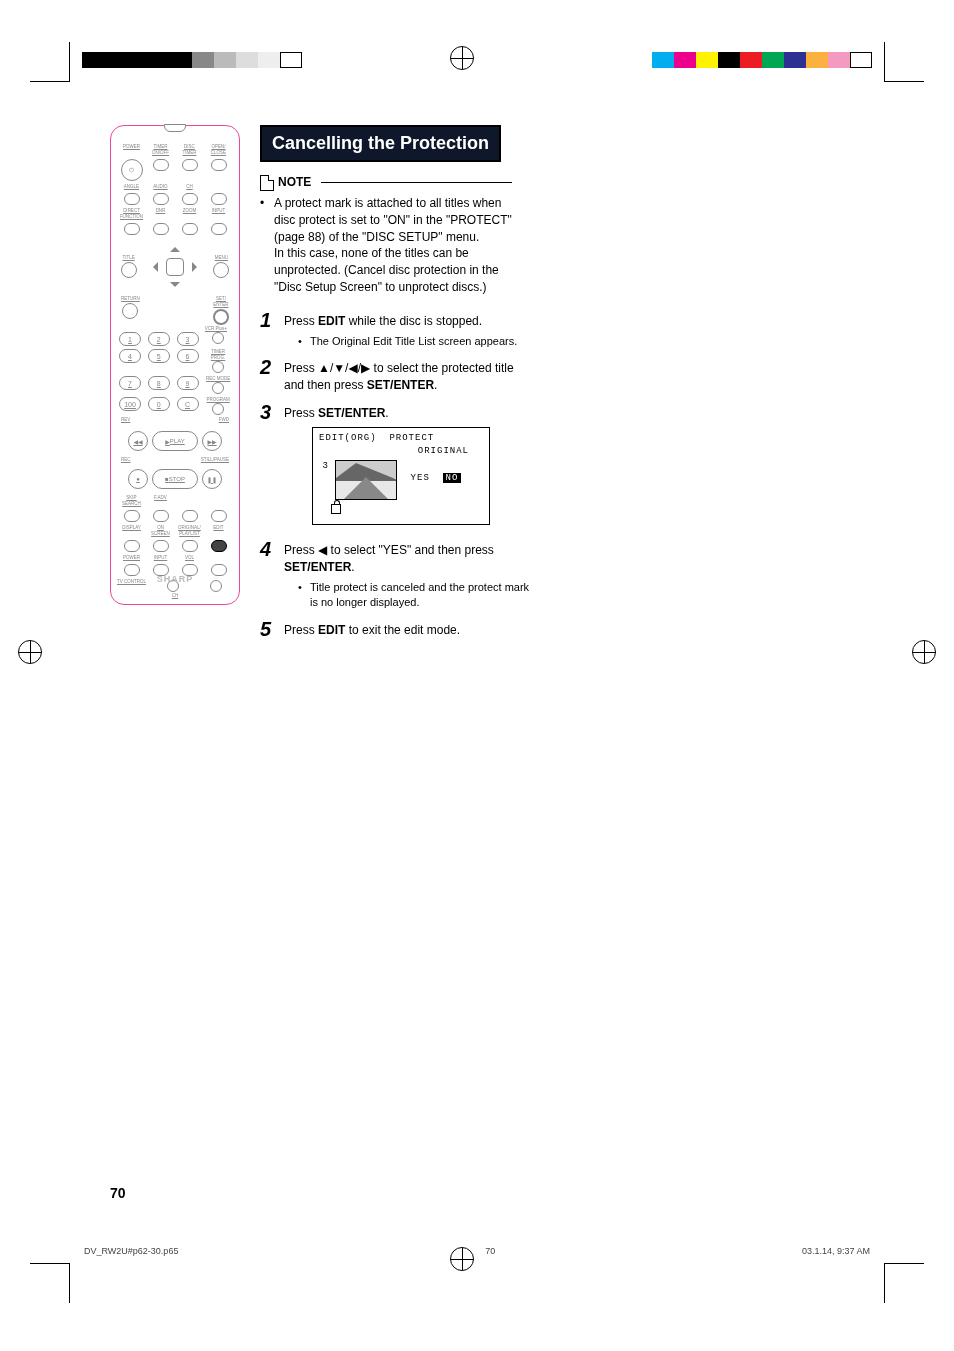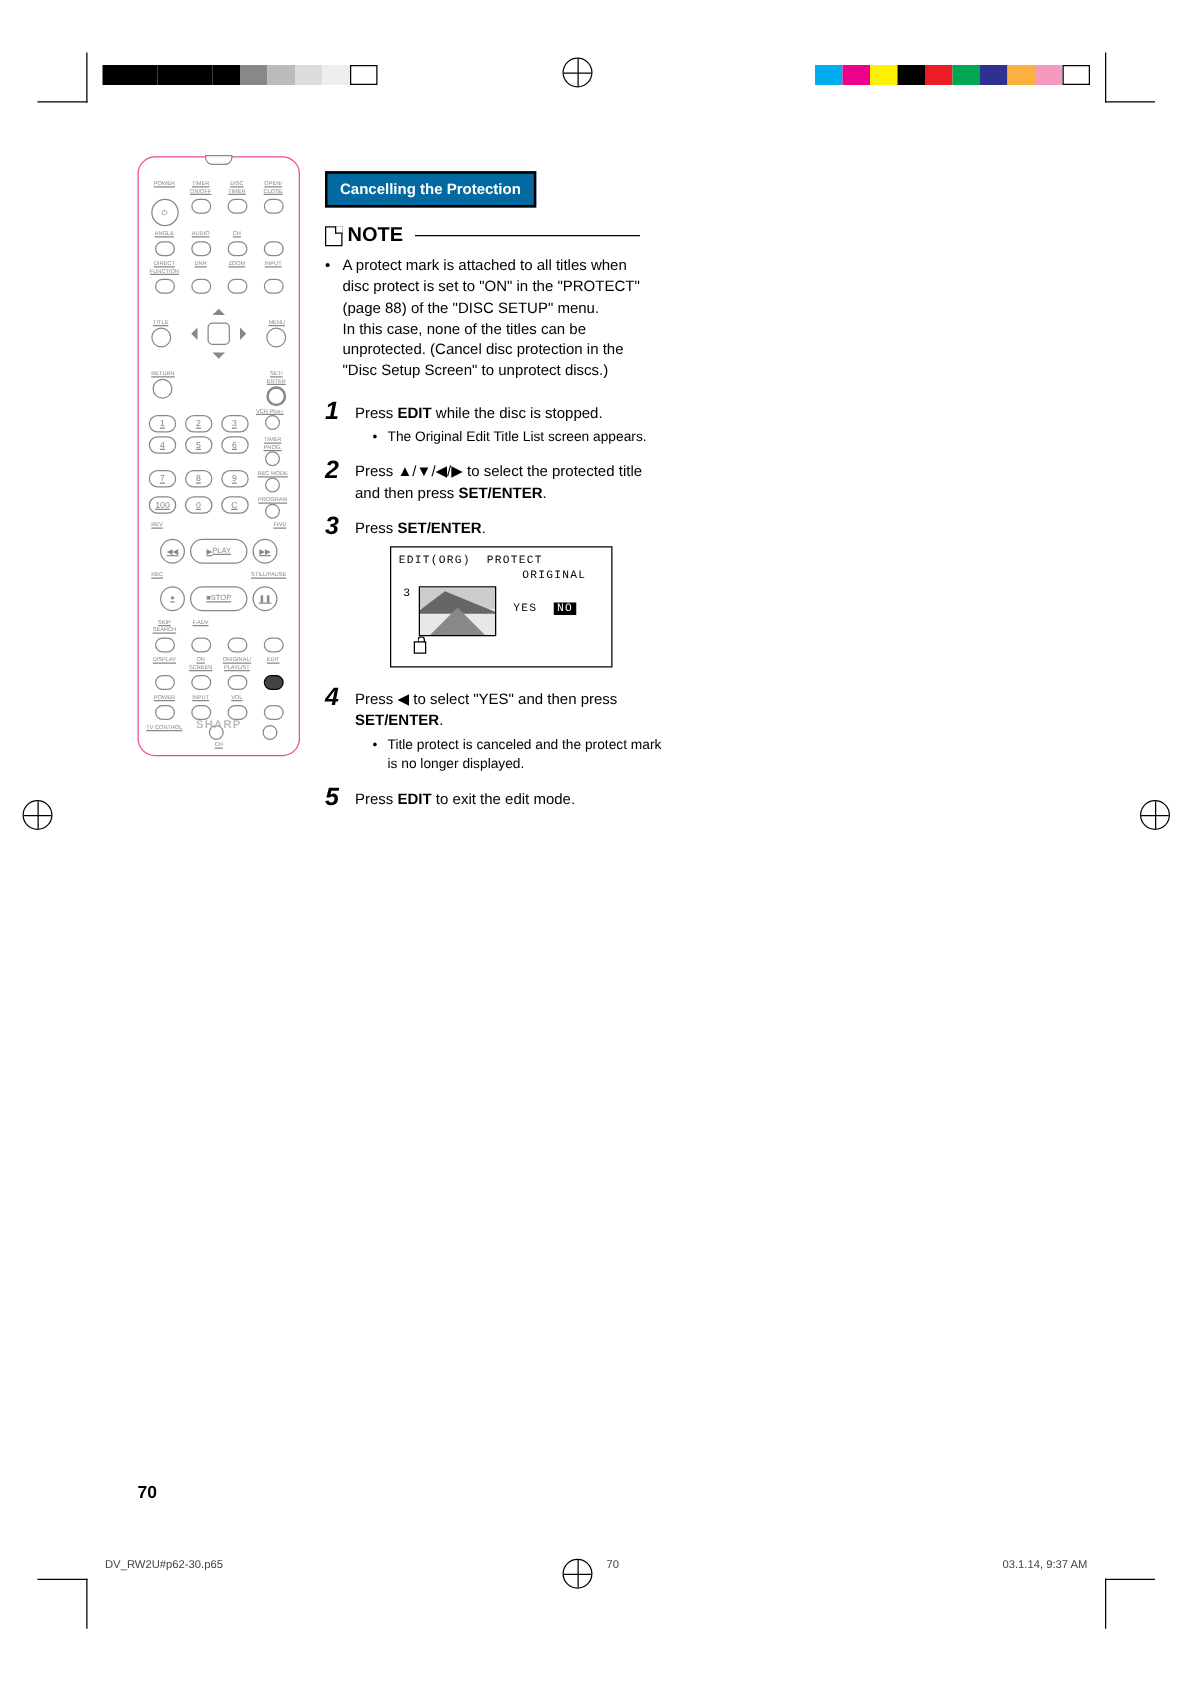--- a/index.html
+++ b/index.html
@@ -177,40 +177,40 @@
     font-weight: bold;
     color: #bbb;
     letter-spacing: 1px;
   }
 
   
   .right-col { flex: 1; font-size: 12px; line-height: 1.4; }
 
   .section-title {
     display: inline-block;
-    background: #0369a1;
+    background: #0f172a;
     color: #fff;
-    font-size: 12px;
+    font-size: 18px;
     font-weight: bold;
     padding: 4px 10px;
-    margin: 12px 0 12px 0;
+    margin: 0 0 12px 0;
     border: 2px solid #000;
   }
 
   .note-block {
     position: relative;
     width: 260px;
     margin-bottom: 14px;
   }
   .note-head {
     display: flex;
     align-items: center;
     gap: 4px;
     font-weight: bold;
-    font-size: 16px;
+    font-size: 12px;
     position: relative;
     padding-right: 8px;
   }
   .note-head::after {
     content: "";
     flex: 1;
     border-top: 1px solid #000;
     margin-left: 6px;
   }
   .note-icon {

